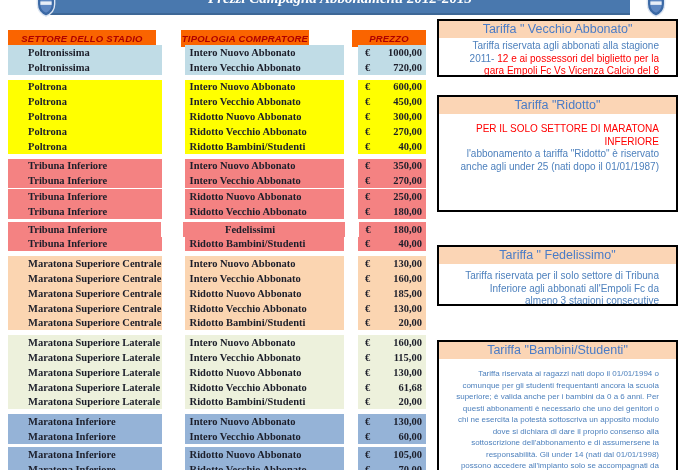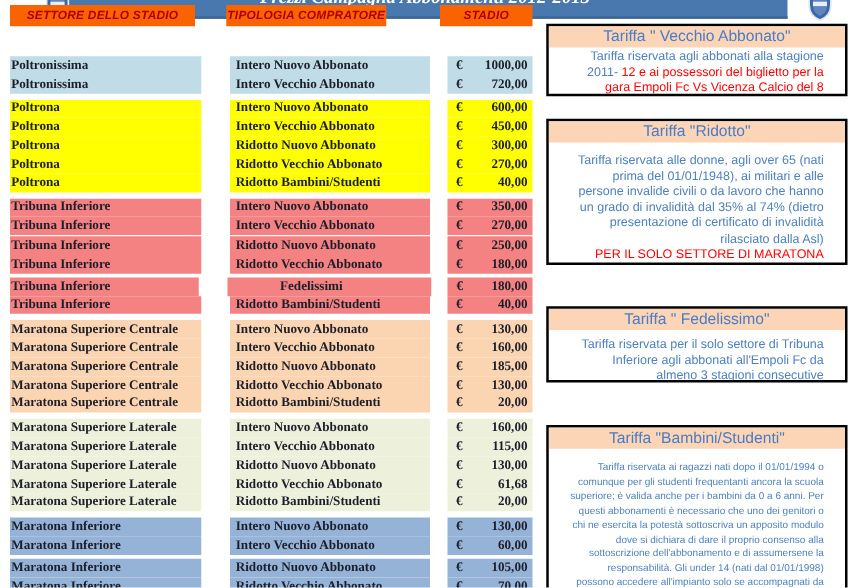--- a/index.html
+++ b/index.html
@@ -16,37 +16,37 @@
   .banner-text{
     position:relative;top:-10px;text-align:center;color:#fff;
     font:italic bold 15px "Liberation Serif",serif;white-space:nowrap;
   }
   .logo{position:absolute;top:-9px;width:24px;height:26px}
   .logo-left{left:34px}
   .logo-right{left:644px}
 
   
   .th{
-    position:absolute;top:4px;height:17px;background:#FA6400;color:#AE0000;
+    position:absolute;top:30px;height:17px;background:#FA6400;color:#AE0000;
     font:italic bold 9.5px "Liberation Sans",sans-serif;
     display:flex;align-items:center;justify-content:center;letter-spacing:.2px;
   }
   .th1{left:8px;width:148px}
   .th2{left:181px;width:128px}
   .th3{left:352px;width:74px}
 
   
   #table-body{position:absolute;left:8px;top:45px;width:418px}
   .section{margin-bottom:5px}
   .row{display:flex;height:14.8px;align-items:stretch}
   .cell{
     display:flex;align-items:center;box-sizing:border-box;
     font:bold 10.5px "Liberation Serif",serif;color:#1C1E2A;white-space:nowrap;
   }
-  .c1{width:168px;padding-left:1px}
+  .c1{width:168px;padding-left:20px}
   .sp1{width:25px}
   .c2{width:176px;padding-left:5px}
   .sp2{width:15px}
   .c3{width:74px;justify-content:space-between;padding:0 4px 0 7px}
 
   
   .panel{
     position:absolute;left:437px;width:241px;border:2px solid #000;
     background:#fff;box-sizing:border-box;overflow:hidden;
   }
@@ -78,21 +78,21 @@
   <rect x="5.5" y="12" width="13" height="4" fill="#E8EEF7"></rect>
 </svg>
 <svg class="logo logo-right" viewBox="0 0 24 30">
   <path d="M12 1 L22 4 V15 C22 23 17 27 12 29 C7 27 2 23 2 15 V4 Z" fill="#3B69A5" stroke="#DDE6F2" stroke-width="1.6"></path>
   <path d="M12 5 L18.5 7 V15 C18.5 20.5 15.5 23.5 12 25 C8.5 23.5 5.5 20.5 5.5 15 V7 Z" fill="#5E87C2"></path>
   <rect x="5.5" y="12" width="13" height="4" fill="#E8EEF7"></rect>
 </svg>
 
 <div class="th th1">SETTORE DELLO STADIO</div>
 <div class="th th2">TIPOLOGIA COMPRATORE</div>
-<div class="th th3">STADIO</div>
+<div class="th th3">PREZZO</div>
 
 <div id="table-body">
     <div class="section">
       <div class="row">
         <div class="cell c1" style="background: rgb(192, 220, 230);">Poltronissima</div>
         <div class="sp1"></div>
         <div class="cell c2" style="background: rgb(192, 220, 230);">Intero Nuovo Abbonato</div>
         <div class="sp2"></div>
         <div class="cell c3" style="background: rgb(192, 220, 230);">
           <span>€</span>
@@ -373,21 +373,20 @@
   </div>
 
 <div id="panels">
     <div class="panel">
       <div class="panel-h">Tariffa " Vecchio Abbonato"</div>
       <div class="panel-b"><span class="seg-blue">Tariffa riservata agli abbonati alla stagione 2011-</span><span class="seg-red"> 12 e ai possessori del biglietto per la gara Empoli Fc Vs Vicenza Calcio del 8 Giugno 2012</span></div>
     </div>
     <div class="panel">
       <div class="panel-h">Tariffa "Ridotto"</div>
       <div class="panel-b">
-        <div class="seg-blue">Tariffa riservata alle donne, agli over 65 (nati prima del 01/01/1948), ai militari e alle persone invalide civili o da lavoro che hanno un grado di invalidità dal 35% al 74% (dietro presentazione di certificato di invalidità rilasciato dalla Asl)</div>
         <div class="seg-red">PER IL SOLO SETTORE DI MARATONA INFERIORE</div>
         <div class="seg-blue">l'abbonamento a tariffa "Ridotto" è riservato anche agli under 25 (nati dopo il 01/01/1987)</div>
       </div>
     </div>
     <div class="panel">
       <div class="panel-h">Tariffa " Fedelissimo"</div>
       <div class="panel-b">
         <div class="seg-blue">Tariffa riservata per il solo settore di Tribuna Inferiore agli abbonati all'Empoli Fc da almeno 3 stagioni consecutive</div>
       </div>
     </div>

